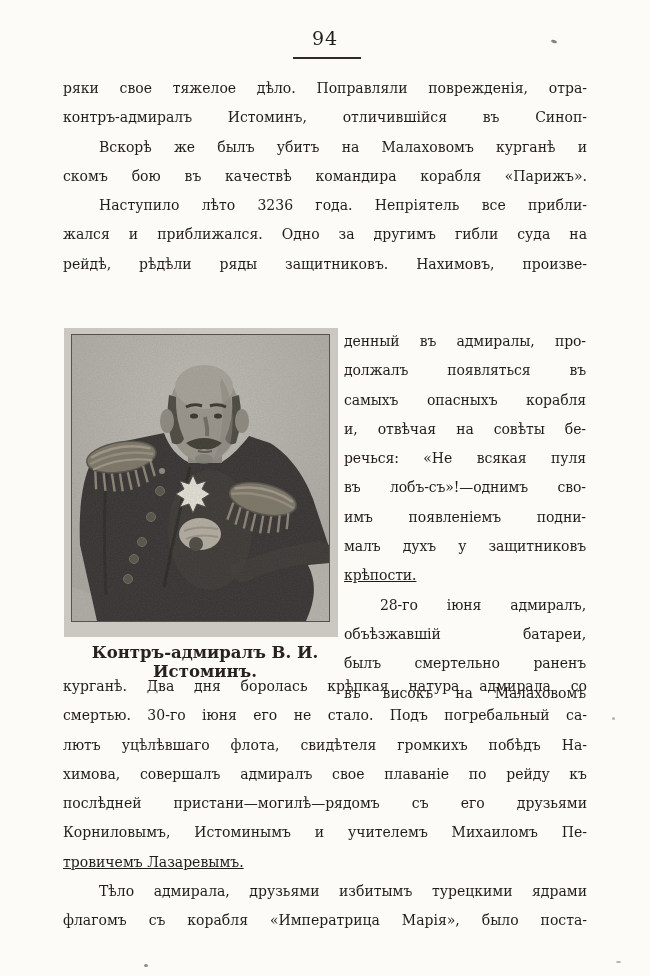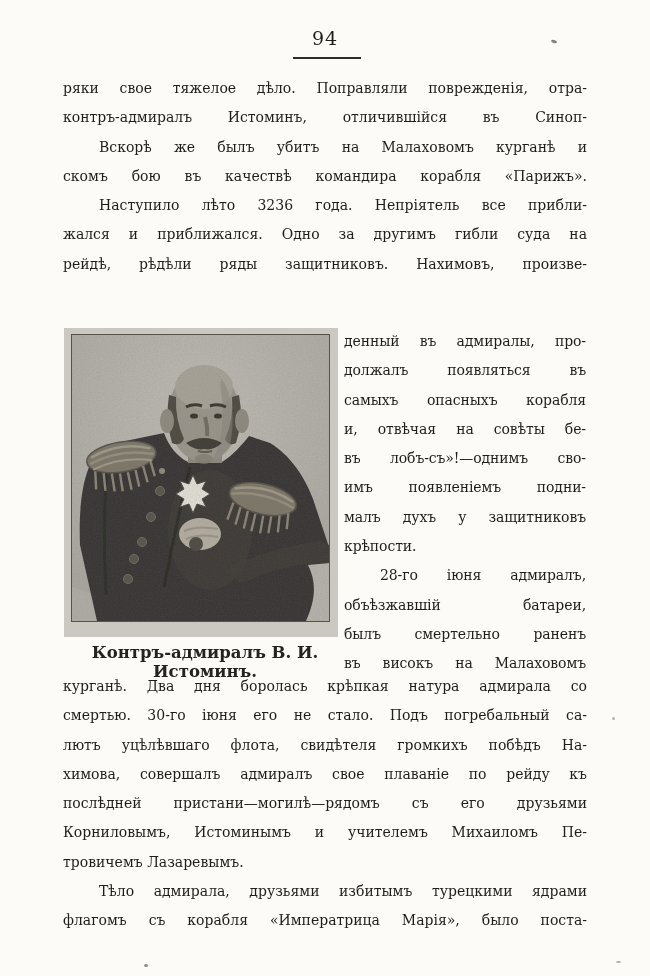--- a/index.html
+++ b/index.html
@@ -19,21 +19,21 @@
   }
   
   .tblock { position:absolute; font-size:14px; }
   .tb-top    { left:63px;  top:74px;  width:524px; }
   .tb-right  { left:344px; top:311px; width:242px; letter-spacing:-0.1px;margin-top:16px; }
   .tb-bottom { left:63px;  top:672px; width:524px; }
   .line {
     height:29.3px; line-height:29.3px; white-space:normal;
     text-align:justify; text-align-last:justify;
   }
-  .line.last { text-align:center; text-align-last:left; }
+  .line.last { text-align:center; text-align-last:left;text-decoration:underline; }
   .line.indent { text-indent:36px; }
   
   .figure {
     position:absolute; left:64px; top:328px; width:274px; height:309px;
     background:#cbc8c2;
   }
   .photo {
     position:absolute; left:7px; top:6px; width:257px; height:286px;
     border:1px solid #56534c; background:#b3b0aa; overflow:hidden;
   }
@@ -185,20 +185,21 @@
     </div>
   </div>
 
   <div class="caption">Контръ-адмиралъ В. И. Истоминъ.</div>
 
   <div class="tblock tb-right">
     <div class="line">денный въ адмиралы, про-</div>
     <div class="line">должалъ появляться въ</div>
     <div class="line">самыхъ опасныхъ корабля</div>
     <div class="line">и, отвѣчая на совѣты бе-</div>
+    <div class="line">речься: «Не всякая пуля</div>
     <div class="line">въ лобъ-съ»!—однимъ сво-</div>
     <div class="line">имъ появленіемъ подни-</div>
     <div class="line">малъ духъ у защитниковъ</div>
     <div class="line last">крѣпости.</div>
     <div class="line indent">28-го іюня адмиралъ,</div>
     <div class="line">объѣзжавшій батареи,</div>
     <div class="line">былъ смертельно раненъ</div>
     <div class="line">въ високъ на Малаховомъ</div>
   </div>
 

